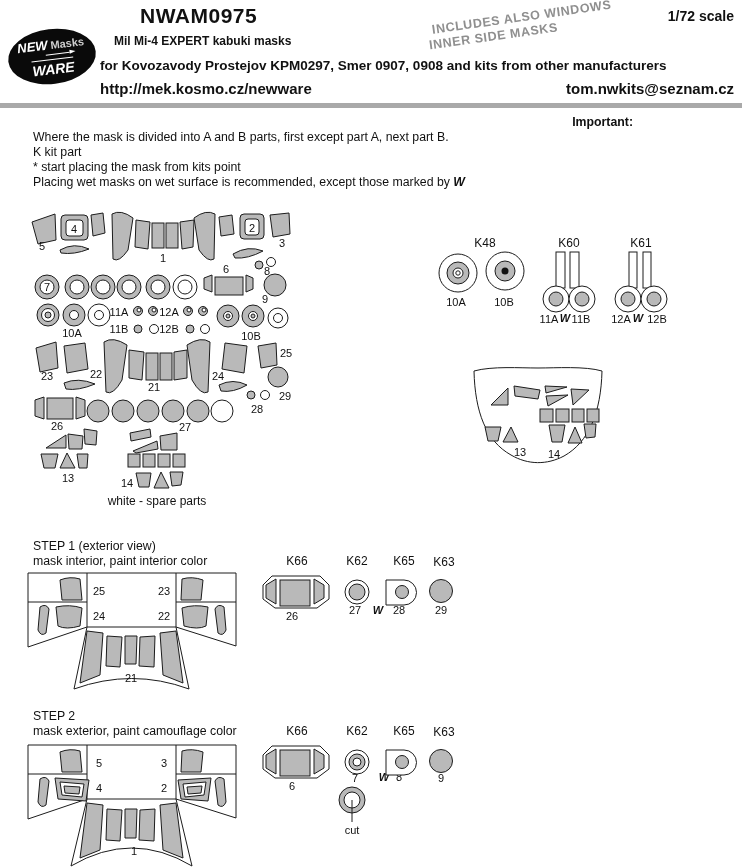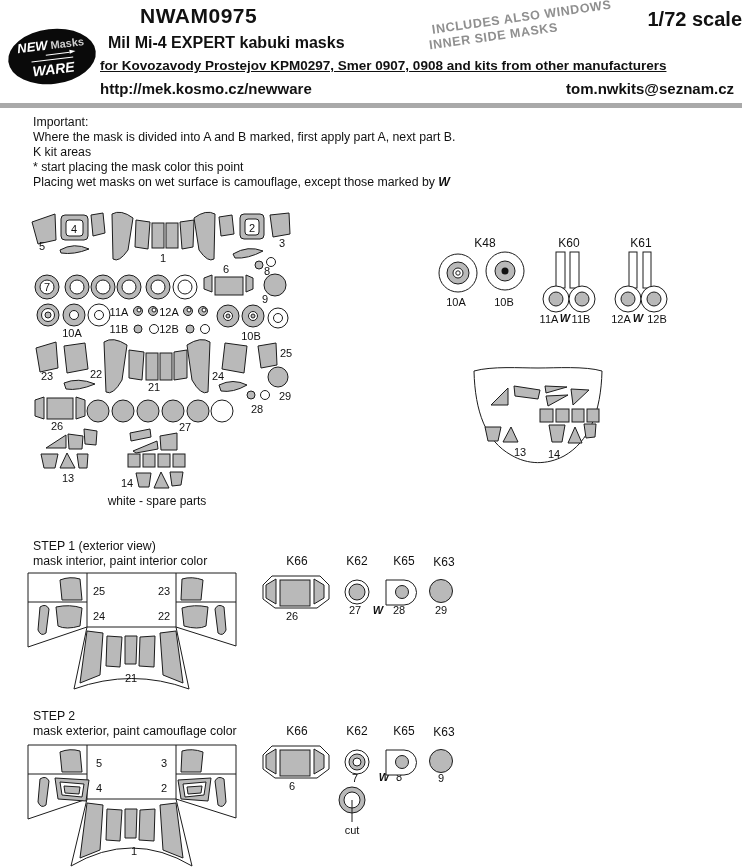--- a/index.html
+++ b/index.html
@@ -1,44 +1,44 @@
 <!DOCTYPE html>
 <html><head>
 <meta charset="utf-8">
 <style>
   html,body{margin:0;padding:0;background:#fff;}
   #page{position:relative;width:742px;height:868px;background:#fff;overflow:hidden;
         font-family:"Liberation Sans",sans-serif;color:#111;}
   .abs{position:absolute;}
   
   #catalog{left:100px;top:4px;font-size:21px;font-weight:bold;letter-spacing:.5px;margin-left:40px;}
-  #scale{right:0;top:8px;font-size:20px;font-weight:bold;}
+  #scale{right:8px;top:8px;font-size:14px;font-weight:bold;}
   #stamp{left:432px;top:6px;width:240px;transform:rotate(-8deg);color:#8f8f8f;
          font-weight:bold;font-size:12.5px;letter-spacing:.6px;line-height:15px;}
   #stamp .l2{margin-left:-5px;}
-  #ptitle{left:108px;top:34px;font-size:16px;font-weight:bold;}
-  #kitsline{left:100px;top:58px;font-size:13.5px;font-weight:bold;text-decoration:underline;}
+  #ptitle{left:114px;top:34px;font-size:12px;font-weight:bold;}
+  #kitsline{left:100px;top:58px;font-size:13.5px;font-weight:bold;}
   #website{left:100px;top:80px;font-size:15px;font-weight:bold;}
   #email{right:8px;top:80px;font-size:15px;font-weight:bold;}
   #divider{left:0;top:103px;width:742px;height:5px;background:#a9a9a9;}
   
   #logo{left:8px;top:29px;width:88px;height:55px;background:#0a0a0a;border-radius:50%;
         transform:rotate(-7deg);color:#fff;display:flex;flex-direction:column;
         align-items:center;justify-content:center;line-height:1;}
   #logo .r1{display:flex;gap:3px;align-items:baseline;}
   #logo .new{font-style:italic;font-weight:bold;font-size:13px;}
   #logo .masks{font-size:11px;font-weight:bold;color:#cfcfcf;}
   #logo .arrow{width:30px;height:5px;position:relative;margin:1px 0 2px 18px;}
   #logo .arrow:before{content:"";position:absolute;left:0;top:2px;width:24px;height:1.6px;background:#fff;}
   #logo .arrow:after{content:"";position:absolute;right:0;top:0;border-left:6px solid #fff;
         border-top:2.6px solid transparent;border-bottom:2.6px solid transparent;}
   #logo .ware{font-style:italic;font-weight:bold;font-size:14px;border-top:1.5px solid #fff;padding-top:2px;}
   
   #instructions{left:33px;top:115px;width:600px;font-size:12.3px;line-height:14.9px;}
-  #instructions .hd{font-weight:normal;}
+  #instructions .hd{font-weight:bold;text-align:right;}
   .wetspan{font-weight:bold;font-style:italic;}
   
   svg{position:absolute;left:0;top:208px;}
   .m{fill:#b9b9b9;stroke:#1c1c1c;stroke-width:1;}
   .w{fill:#fff;stroke:#1c1c1c;stroke-width:1;}
   .k{fill:#111;stroke:none;}
   .ln{fill:none;stroke:#1c1c1c;stroke-width:1;}
   svg text{font-family:"Liberation Sans",sans-serif;font-size:11px;fill:#111;text-anchor:middle;}
   svg text.t12{font-size:12px;}
   svg text.ts{text-anchor:start;font-size:12.3px;}
@@ -65,24 +65,24 @@
     <div class="l2">INNER SIDE MASKS</div>
   </div>
   <div id="ptitle" class="abs">Mil Mi-4 EXPERT kabuki masks</div>
   <div id="kitsline" class="abs">for Kovozavody Prostejov KPM0297, Smer 0907, 0908 and kits from other manufacturers</div>
   <div id="website" class="abs">http://mek.kosmo.cz/newware</div>
   <div id="email" class="abs">tom.nwkits@seznam.cz</div>
   <div id="divider" class="abs"></div>
 
   <div id="instructions" class="abs">
     <div class="hd">Important:</div>
-    <div>Where the mask is divided into A and B marked, first apply part A, next part B.</div>
-    <div>K kit areas</div>
-    <div>* start placing the mask color this point</div>
-    <div><span>Placing wet masks on wet surface is camouflage, except those marked by</span> <span class="wetspan">W</span></div>
+    <div>Where the mask is divided into A and B parts, first except part A, next part B.</div>
+    <div>K kit part</div>
+    <div>* start placing the mask from kits point</div>
+    <div><span>Placing wet masks on wet surface is recommended, except those marked by</span> <span class="wetspan">W</span></div>
   </div>
 
   <svg width="742" height="660" viewBox="0 208 742 660">
 
     <g>
       <polygon class="m" points="32,222 55,214 56,240 38,244"></polygon>
       <text x="42" y="250">5</text>
       <g>
         <rect class="m" x="61" y="215" width="27" height="25" rx="4"></rect>
         <rect class="w" x="66" y="220" width="17" height="16" rx="3"></rect>

